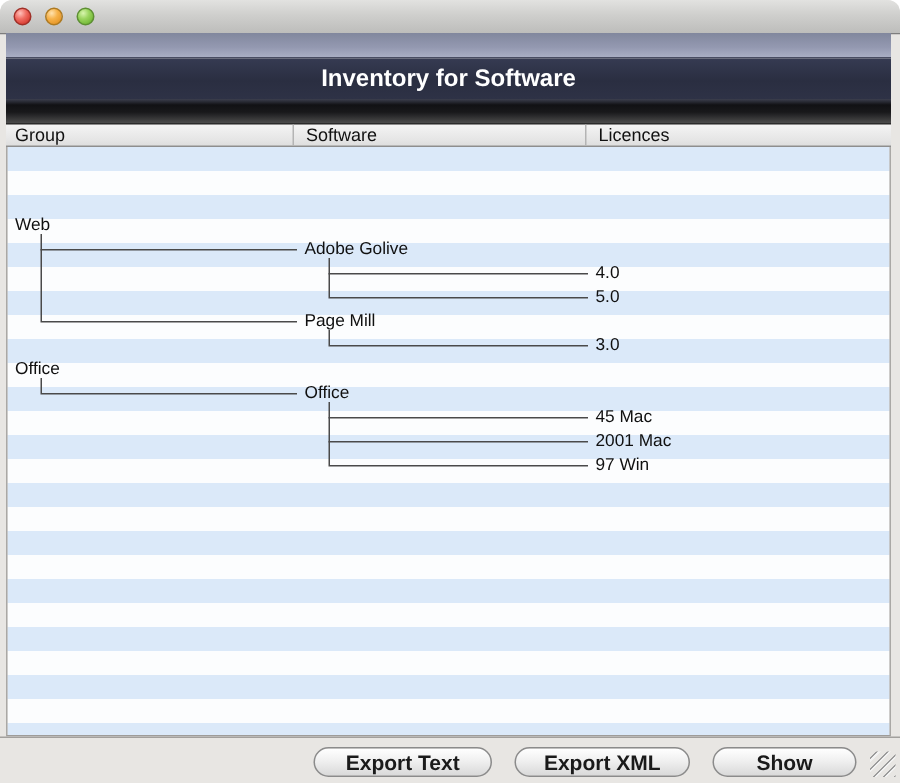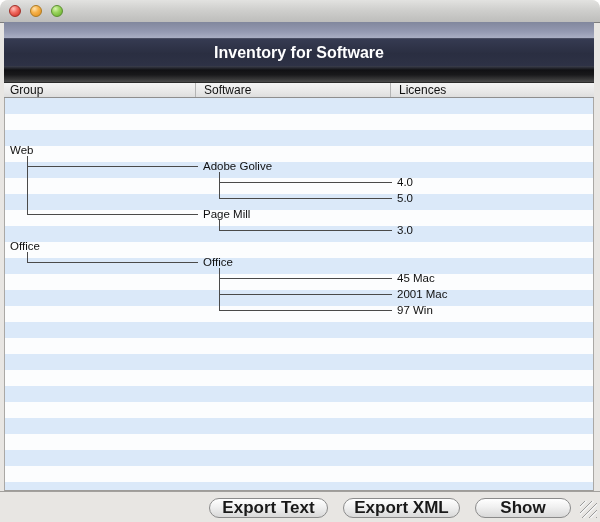--- a/index.html
+++ b/index.html
@@ -38,21 +38,21 @@
 
   
   .treelayer{position:absolute;left:0;top:16px;width:600px;height:464px;pointer-events:none;margin-top:28px;}
   .node{position:absolute;height:16px;line-height:16px;font-size:11.5px;color:#101010;white-space:nowrap;pointer-events:auto;}
   .tline{position:absolute;background:#4a4a4a;}
 
   
   .footer{position:absolute;left:0;top:491px;width:600px;height:31px;background:#e8e6e3;border-top:1px solid #a2a09d;box-sizing:border-box;}
   .btn{position:absolute;top:6px;height:20px;border-radius:10px;border:1px solid #8b8b8b;box-sizing:border-box;
     background:linear-gradient(to bottom,#ffffff 0%,#f0f0f0 45%,#d9d9d9 100%);
-    font-family:"Liberation Sans", sans-serif;font-size:17px;font-weight:bold;color:#1a1a1a;
+    font-family:"Liberation Sans", sans-serif;font-size:14px;font-weight:bold;color:#1a1a1a;
     text-align:center;padding:0;line-height:18px;}
   .btn-text{left:209px;width:119px;}
   .btn-xml{left:343px;width:117px;}
   .btn-show{left:475px;width:96px;}
   .grip{position:absolute;right:3px;top:9px;width:17px;height:17px;
     background:repeating-linear-gradient(135deg,rgba(0,0,0,0) 0px,rgba(0,0,0,0) 3px,#9c9c9c 3px,#9c9c9c 4px,#f2f2f2 4px,#f2f2f2 5px);}
 </style>
 </head>
 <body>
 

